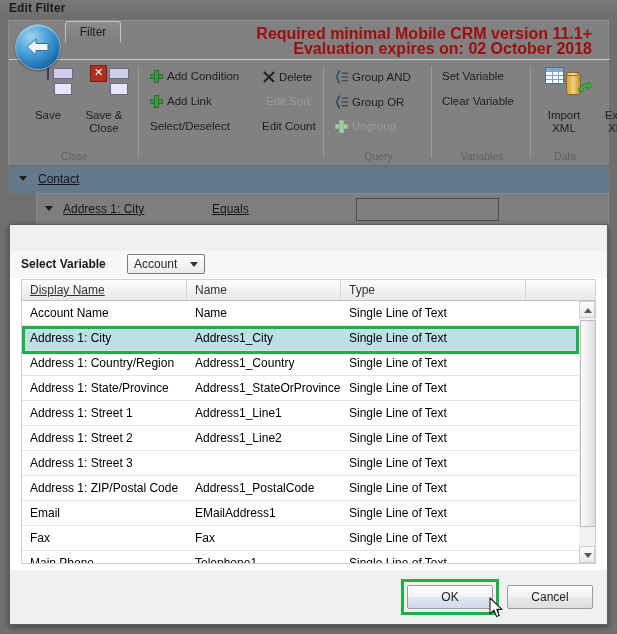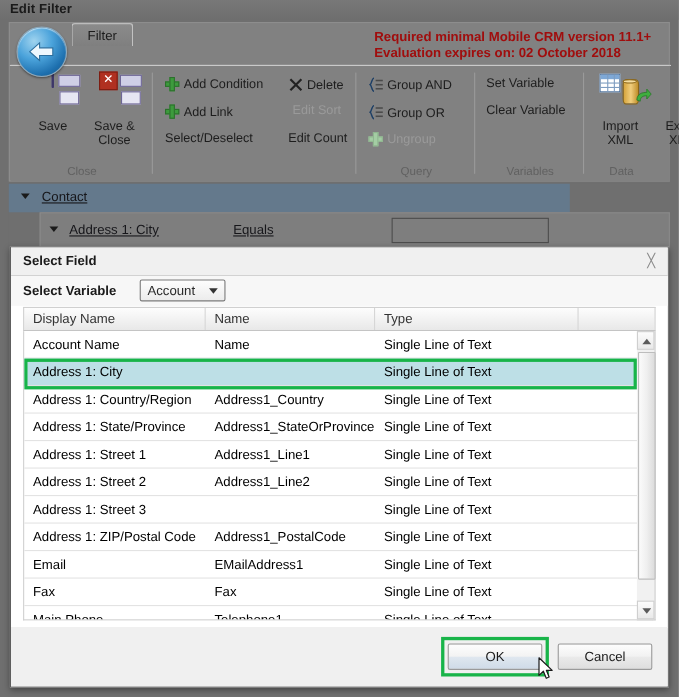--- a/index.html
+++ b/index.html
@@ -41,22 +41,22 @@
   .tabstrip{position:absolute;left:0;top:18px;width:601px;height:20px;border-bottom:1px solid #c9c9c9;}
   .tab{
     position:absolute;left:56px;top:0px;width:56px;height:21px;
     background:linear-gradient(to bottom,#8b8b8b 0%,#7f7f7f 100%);
     border:1px solid #c2c2c2;border-bottom:none;
     border-radius:3px 3px 0 0;
     font-size:12px;color:#1b1b1b;text-align:center;line-height:20px;
     box-sizing:border-box;
   }
   .eval{
-    position:absolute;right:16px;top:5px;
-    color:#a00d0d;font-weight:bold;font-size:12px;line-height:15px;
+    position:absolute;right:16px;top:5px;text-align:right;
+    color:#a00d0d;font-weight:bold;font-size:16px;line-height:15px;
   }
 
   
   .ribbon-body{position:absolute;left:1px;top:38px;width:599px;height:105px;
     background:#818181;border-top:1px solid #c9c9c9;}
   .group{position:absolute;top:0;height:105px;box-sizing:border-box;}
   .group + .group{}
   .grp-sep{position:absolute;top:6px;width:1px;height:92px;background:#9a9a9a;}
   .grp-label{position:absolute;bottom:3px;left:0;width:100%;text-align:center;
     font-size:10.5px;color:#616161;}
@@ -88,21 +88,21 @@
 
   
   .plus{position:relative;display:inline-block;width:13px;height:13px;}
   .plus:before,.plus:after{content:"";position:absolute;background:#3d9b3d;border:1px solid #2d702d;box-sizing:border-box;}
   .plus:before{left:0;top:4px;width:13px;height:5px;}
   .plus:after{left:4px;top:0;width:5px;height:13px;}
   .plus.dis:before,.plus.dis:after{background:#a4cda4;border-color:#8fb68f;}
 
   
   .filterarea{position:absolute;left:8px;top:167px;width:601px;height:62px;background:#6f6f6f;}
-  .row-contact{position:absolute;left:0;top:0;width:510px;height:26px;background:#64798c;}
+  .row-contact{position:absolute;left:0;top:0;width:601px;height:26px;background:#64798c;}
   .row-cond{position:absolute;left:28px;top:26px;width:573px;height:32px;background:#7e7e7e;border:1px solid #8a8a8a;box-sizing:border-box;}
   .tri{display:inline-block;width:0;height:0;border-left:4.5px solid transparent;border-right:4.5px solid transparent;border-top:5px solid #1a1a1a;vertical-align:2px;}
   .lnk{color:#16161a;text-decoration:underline;font-size:12px;}
   .valbox{position:absolute;left:319px;top:4px;width:143px;height:23px;background:#7e7e7e;border:1px solid #4d4d4d;box-sizing:border-box;}
 
   
   .dialog{
     position:absolute;left:9px;top:224px;width:599px;height:401px;
     background:#f0f0f0;
     border:1px solid #5e5e5e;
@@ -125,21 +125,21 @@
     font-size:12px;color:#2a2a2a;padding-left:6px;line-height:19px;cursor:default;
   }
   .combo .cv{display:inline-block;}
   .combo .cz{position:absolute;right:6px;top:7px;width:0;height:0;
     border-left:4px solid transparent;border-right:4px solid transparent;border-top:5px solid #333;}
 
   
   .tbl{position:absolute;left:11px;top:28px;width:575px;height:286px;box-sizing:border-box;}
   .thead{position:relative;height:22px;background:linear-gradient(to bottom,#fdfdfd,#e8e8e8);border:1px solid #d0d0d0;border-bottom:1px solid #c4c4c4;box-sizing:border-box;}
   .th{position:absolute;top:0;height:20px;line-height:20px;font-size:12px;color:#333;padding-left:8px;box-sizing:border-box;border-right:1px solid #d6d6d6;}
-  .th.c0{left:0;width:165px;}
+  .th.c0{left:0;width:165px;text-decoration:underline;}
   .th.c1{left:165px;width:154px;}
   .th.c2{left:319px;width:185px;}
   .th.c3{left:504px;width:69px;border-right:none;}
 
   .tbody{position:absolute;left:0;top:22px;width:573px;height:263px;border:1px solid #d0d0d0;border-top:none;background:#fff;box-sizing:border-box;overflow:hidden;}
   .trow{position:relative;height:25px;border-bottom:1px solid #e3e3e3;box-sizing:border-box;}
   .trow .td{position:absolute;top:0;height:24px;line-height:24px;font-size:12px;color:#000000;padding-left:8px;box-sizing:border-box;white-space:nowrap;overflow:hidden;}
   .trow .td.c0{left:0;width:165px;}
   .trow .td.c1{left:165px;width:154px;}
   .trow .td.c2{left:319px;width:185px;}
@@ -317,24 +317,20 @@
     <div class="row-cond">
       <span style="position:absolute;left:8px;top:12px;" class="tri"></span>
       <span style="position:absolute;left:26px;top:8px;" class="lnk">Address 1: City</span>
       <span style="position:absolute;left:175px;top:8px;" class="lnk">Equals</span>
       <span class="valbox"></span>
     </div>
   </div>
 
   <div class="dialog">
 
-    <div class="dlg-title">
-      <div class="t">Select Field</div>
-      <div class="dlg-close">╳</div>
-    </div>
 
     <div class="dlg-body">
 
       <div class="varrow">
         <span class="varlabel">Select Variable</span>
         <span class="combo">
           <span class="cv">Account</span>
           <span class="cz"></span>
         </span>
       </div>
@@ -348,20 +344,21 @@
         </div>
 
         <div class="tbody" id="tbody">
             <div class="trow">
               <div class="td c0">Account Name</div>
               <div class="td c1">Name</div>
               <div class="td c2">Single Line of Text</div>
             </div>
             <div class="trow sel">
               <div class="td c0">Address 1: City</div>
+              <div class="td c1">Address1_City</div>
               <div class="td c2">Single Line of Text</div>
               <div class="selbox"></div>
             </div>
             <div class="trow">
               <div class="td c0">Address 1: Country/Region</div>
               <div class="td c1">Address1_Country</div>
               <div class="td c2">Single Line of Text</div>
             </div>
             <div class="trow">
               <div class="td c0">Address 1: State/Province</div>

